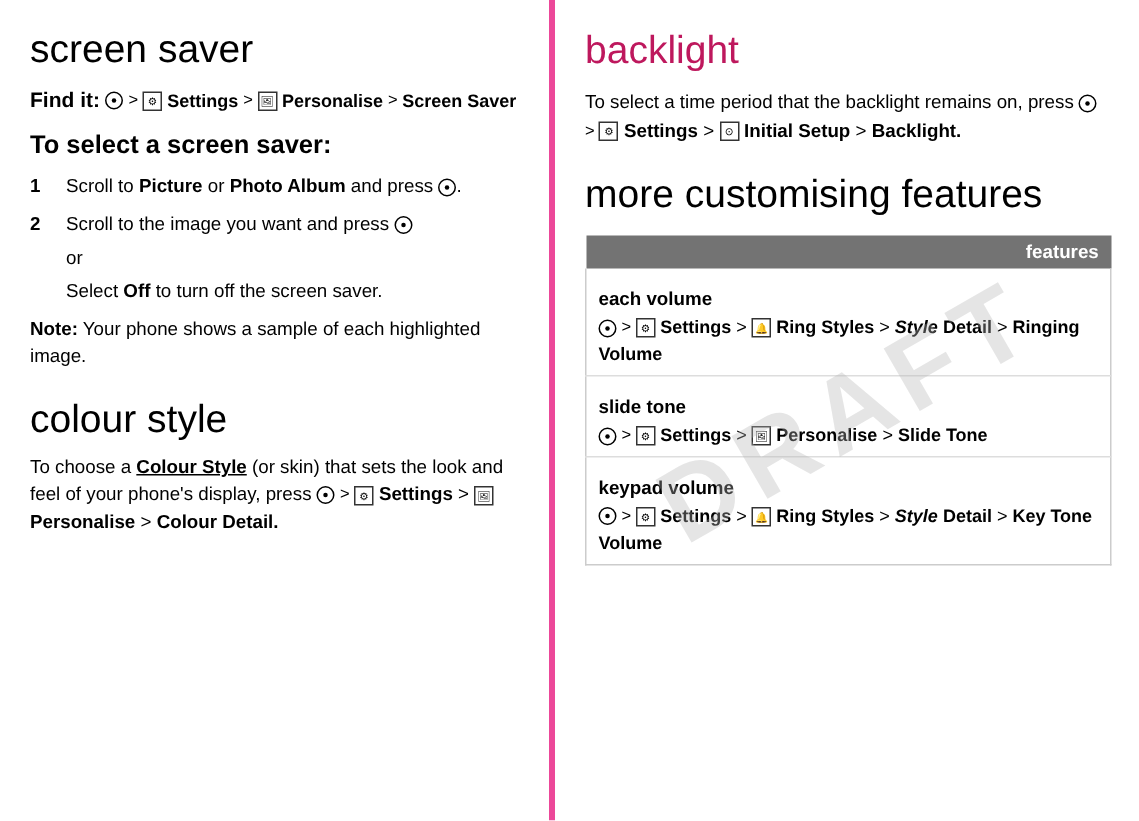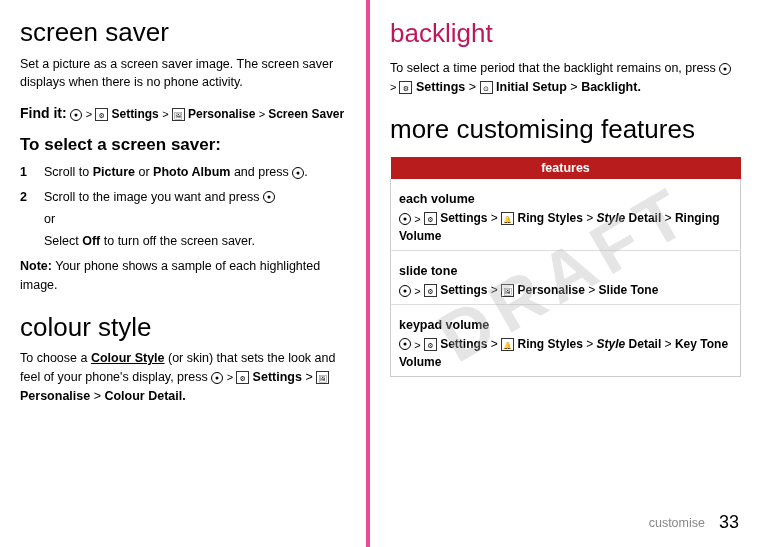--- a/index.html
+++ b/index.html
@@ -153,25 +153,25 @@
       margin-bottom: 14px;
     }
 
     
     .features-table {
       width: 100%;
       border-collapse: collapse;
       font-size: 12px;
     }
     .features-table th {
-      background: #b91c1c;
+      background: #737373;
       color: #fff;
       font-weight: bold;
       padding: 4px 8px;
-      text-align: center;
+      text-align: right;
       font-size: 12.5px;
     }
     .features-table td {
       padding: 5px 8px;
       vertical-align: top;
       font-size: 12px;
       line-height: 1.5;
       border-bottom: 1px solid #ddd;
       border-left: 1px solid #ccc;
       border-right: 1px solid #ccc;
@@ -229,21 +229,20 @@
       font-size: 12px;
     }
     .nav-bold { font-weight: bold; }
     .nav-italic { font-style: italic; }
   </style>
 </head>
 <body>
 
 <div class="left-column">
   <h1 class="section-title">screen saver</h1>
-  <p class="intro-text">Set a picture as a screen saver image. The screen saver displays when there is no phone activity.</p>
 
   <div class="find-it">
     <span class="label">Find it:</span>
     <span class="nav-inline">
       <span class="circle-btn"></span>
       <span class="arrow"> &gt; </span>
       <span class="menu-icon">⚙</span>
       <span class="nav-bold"> Settings </span>
       <span class="arrow">&gt; </span>
       <span class="menu-icon">🖼</span>
@@ -353,19 +352,15 @@
             <span class="menu-icon">⚙</span>
             <span class="bold"> Settings </span>&gt;
             <span class="menu-icon">🔔</span>
             <span class="bold"> Ring Styles </span>&gt; <span class="nav-italic bold">Style</span><span class="bold"> Detail </span>&gt; <span class="bold">Key Tone Volume</span>
           </div>
         </td>
       </tr>
     </tbody>
   </table>
 
-  <div class="footer-bottom">
-    <span class="page-word">customise</span>
-    <span class="page-num">33</span>
-  </div>
 
   <div class="draft-watermark">DRAFT</div>
 </div>
 
 </body></html>

